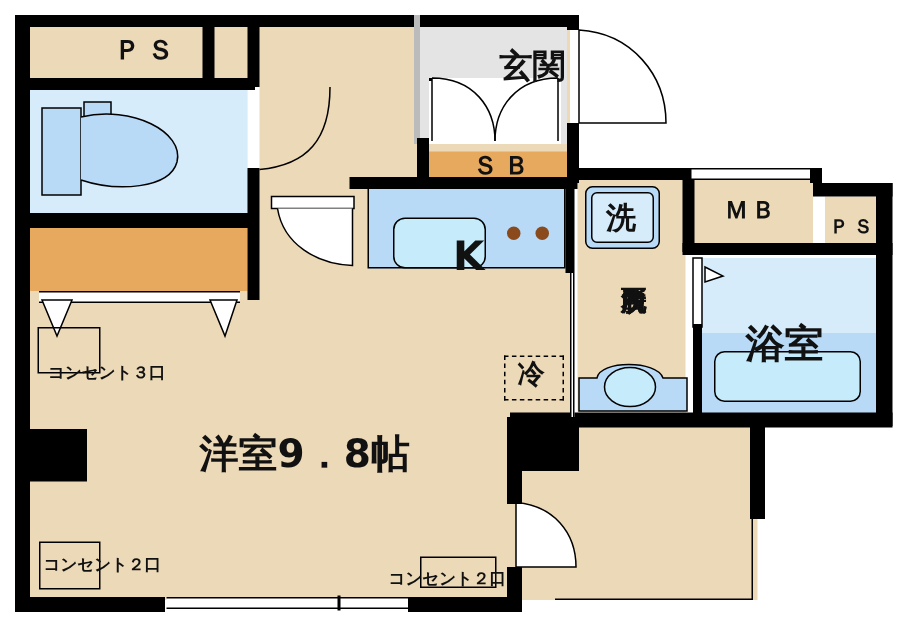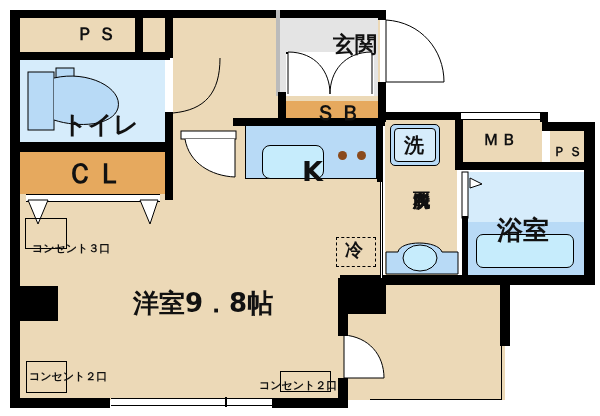--- a/index.html
+++ b/index.html
@@ -128,24 +128,22 @@
   <div class="wall" style="left:584px;top:122px;width:11px;height:162px;"></div>
   <div class="wall" style="left:462px;top:216px;width:6px;height:64px;"></div>
   <div class="wall" style="left:340px;top:275px;width:255px;height:10px;"></div>
   <div class="wall" style="left:338px;top:278px;width:48px;height:36px;"></div>
   <div class="wall" style="left:338px;top:278px;width:10px;height:58px;"></div>
   <div class="wall" style="left:338px;top:378px;width:10px;height:30px;"></div>
   <div class="wall" style="left:500px;top:278px;width:10px;height:68px;"></div>
   <div class="abs" style="left:380px;top:182px;width:3px;height:96px;background:#fff;border-left:1px solid #000;border-right:1px solid #000;"></div>
 
   <span class="lbl" style="left:76px;top:25px;font-size:18px;letter-spacing:4px;">ＰＳ</span>
-  <span class="lbl" style="left:62px;top:112px;font-size:25px;">トイレ</span>
-  <span class="lbl" style="left:66px;top:160px;font-size:28px;letter-spacing:2px;">ＣＬ</span>
   <span class="lbl" style="left:305px;top:34px;font-size:22px;margin-left:28px;">玄関</span>
-  <span class="lbl" style="left:315px;top:103px;font-size:21px;letter-spacing:4px;">ＳＢ</span>
+  <span class="lbl" style="left:315px;top:103px;font-size:17px;letter-spacing:4px;">ＳＢ</span>
   <span class="lbl" style="left:302px;top:158px;font-size:27px;">K</span>
   <span class="lbl" style="left:404px;top:135px;font-size:20px;">洗</span>
   <span class="lbl" style="left:483px;top:132px;font-size:16px;letter-spacing:2px;">ＭＢ</span>
   <span class="lbl" style="left:553px;top:145px;font-size:13px;letter-spacing:3px;">ＰＳ</span>
   <span class="lbl" style="left:413px;top:178px;font-size:17px;writing-mode:vertical-rl;">洗面脱衣所</span>
   <span class="lbl" style="left:497px;top:217px;font-size:26px;">浴室</span>
   <span class="lbl" style="left:345px;top:241px;font-size:18px;">冷</span>
   <span class="lbl" style="left:133px;top:290px;font-size:26px;">洋室9．8帖</span>
 
   <span class="lbl small" style="left:32px;top:231px;margin-top:12px;">コンセント３口</span>

